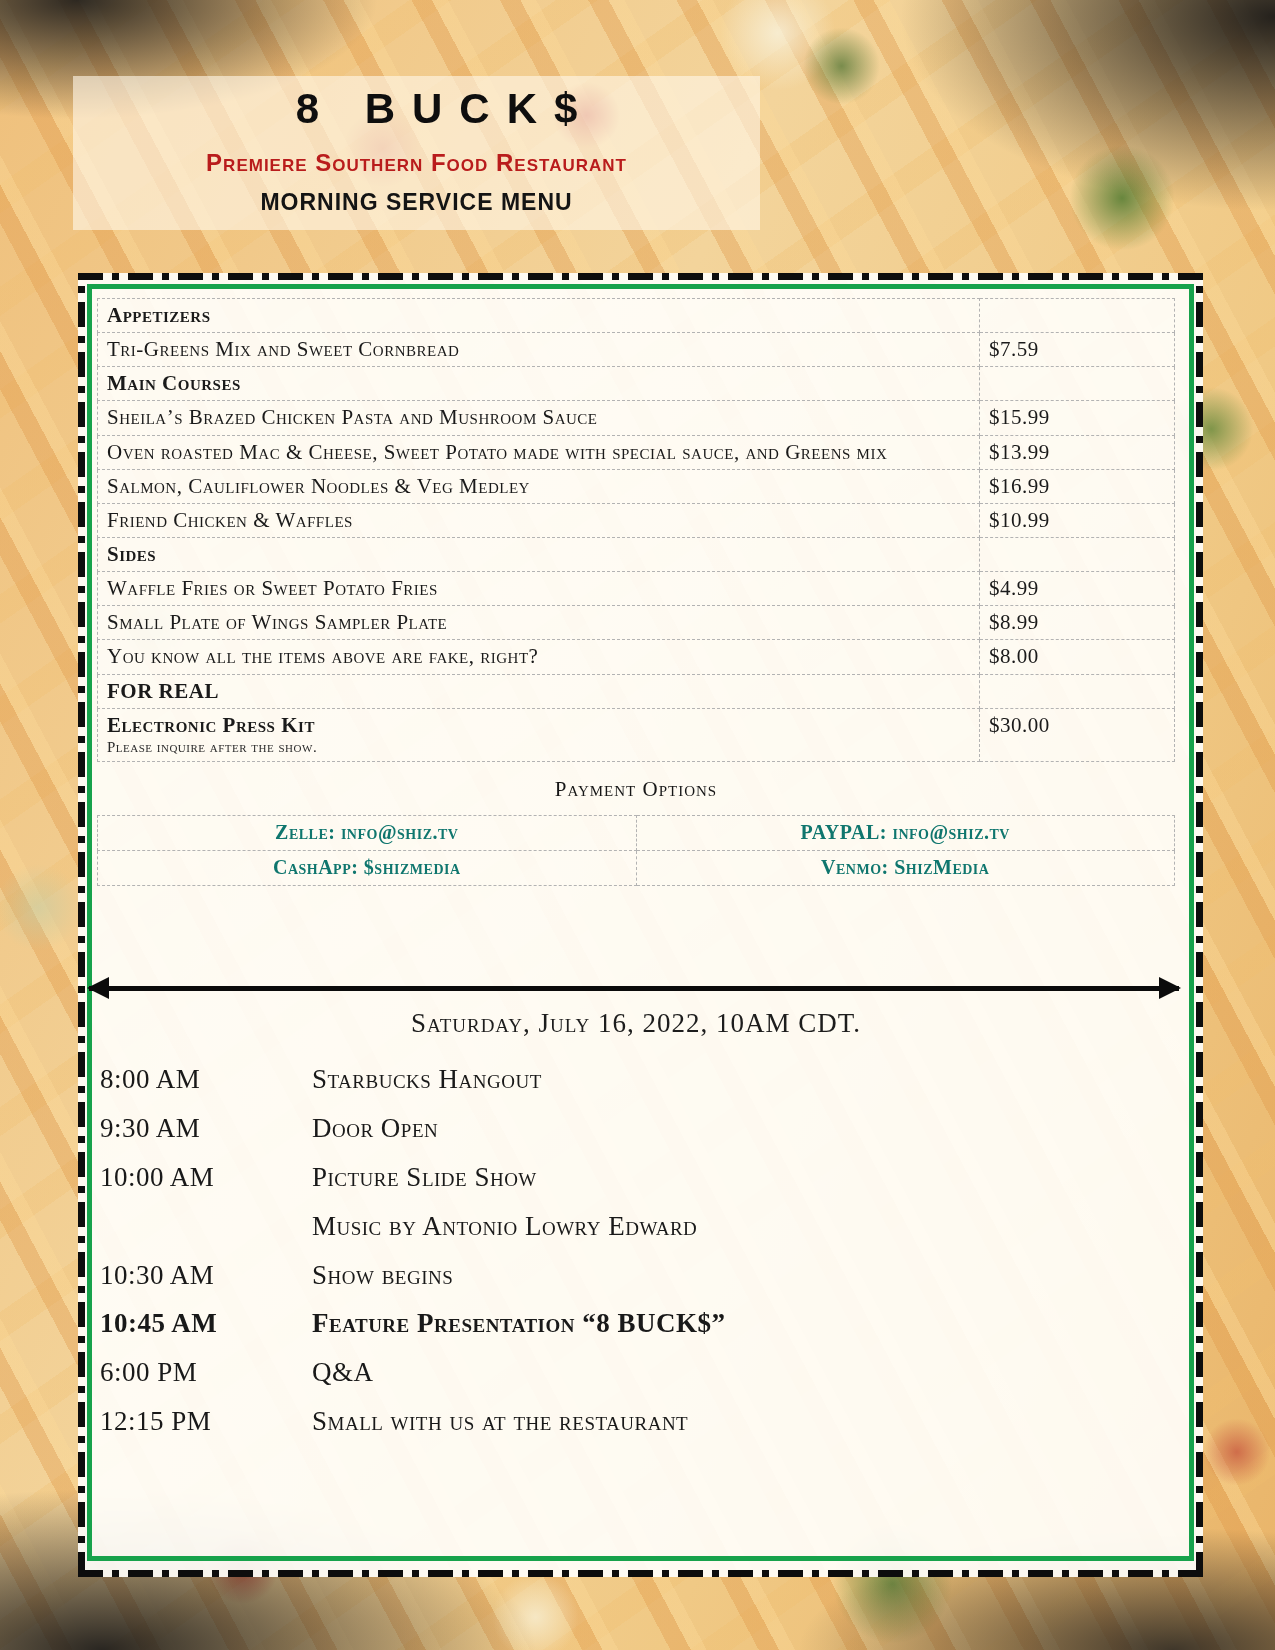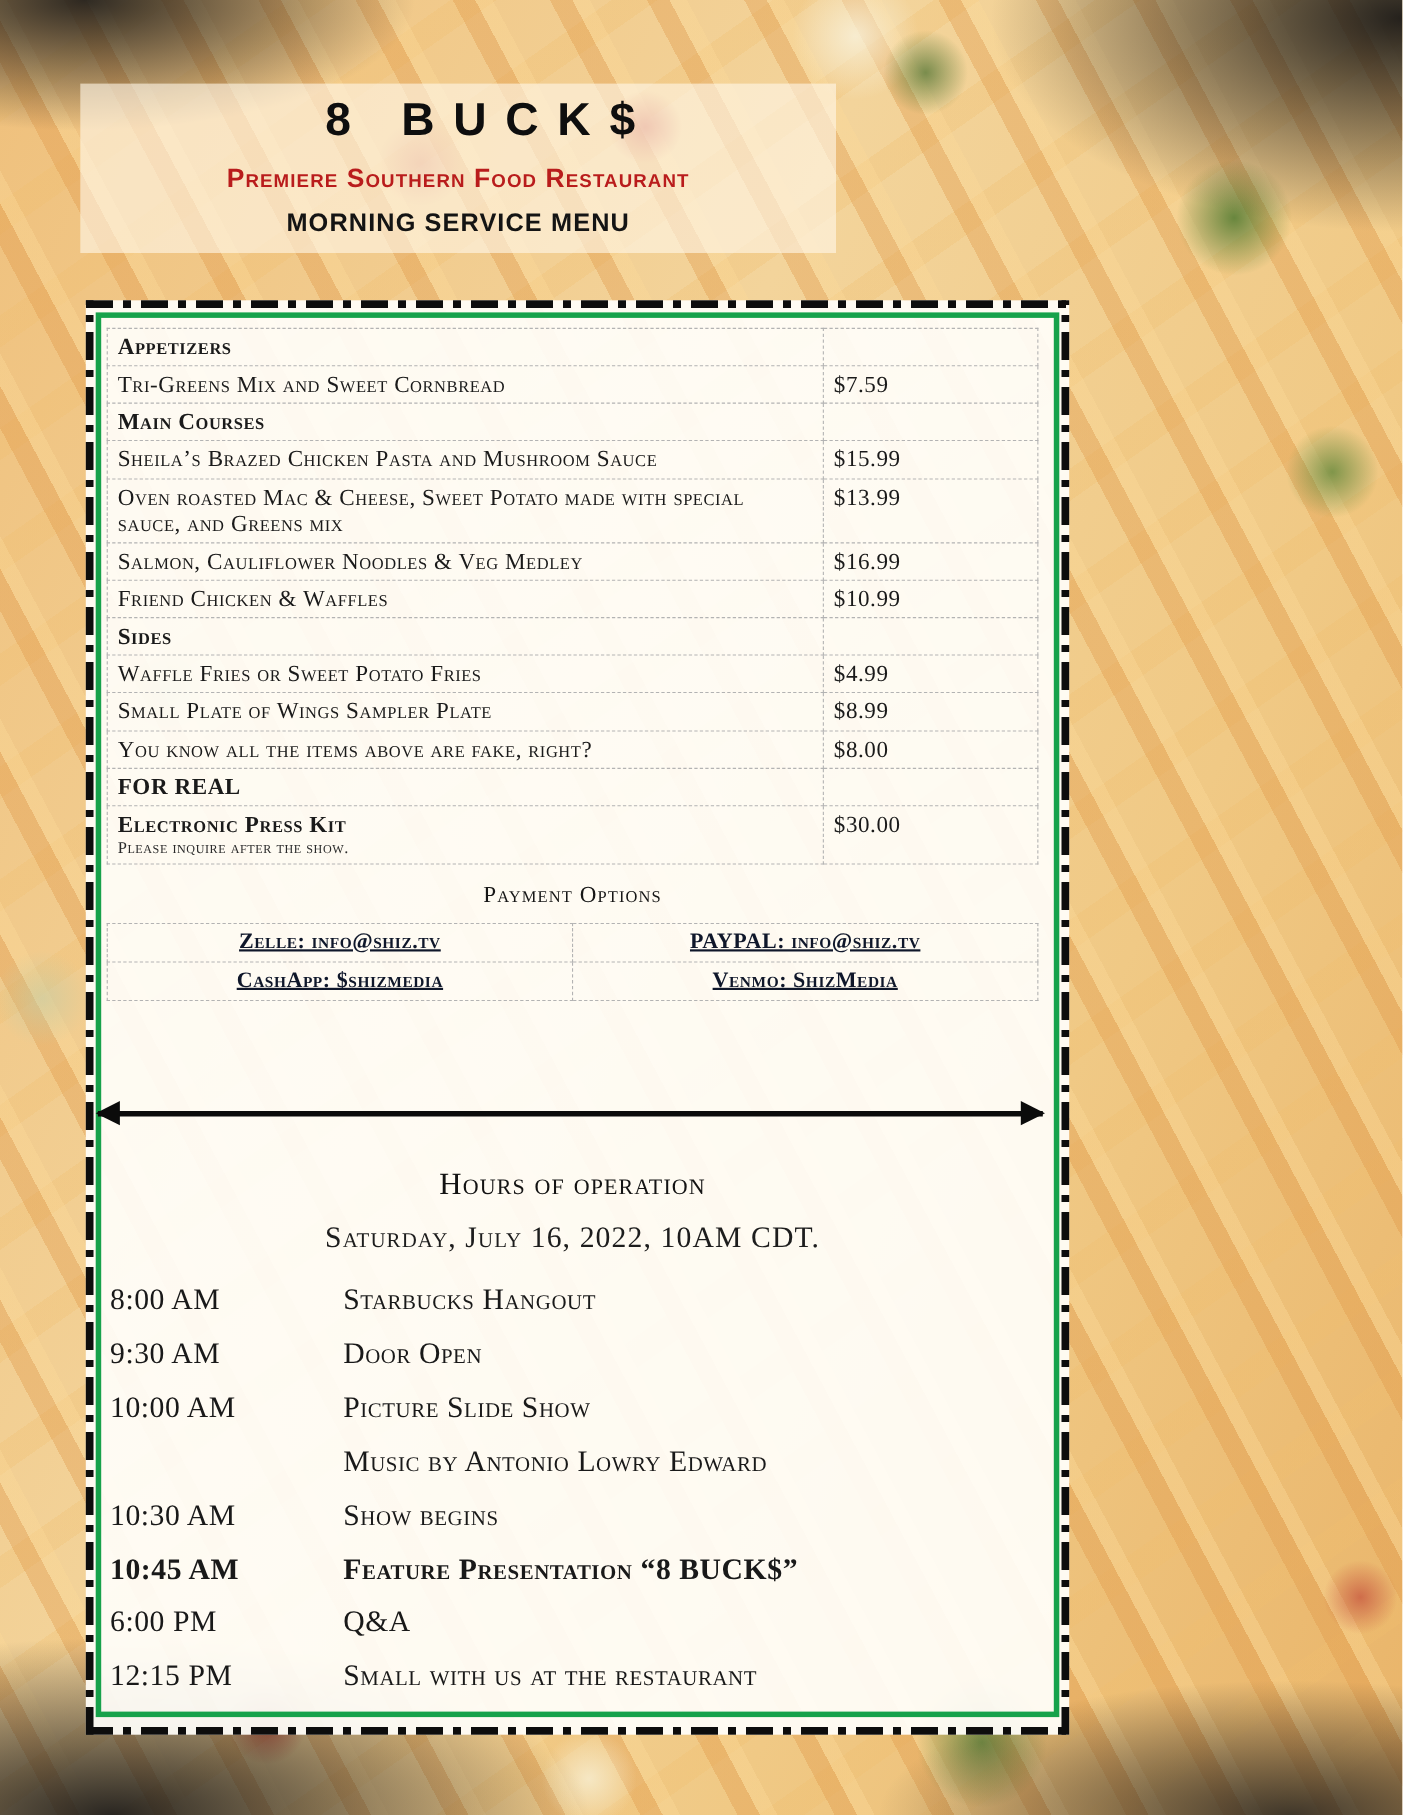--- a/index.html
+++ b/index.html
@@ -60,21 +60,21 @@
   }
   .header-service {
     margin-top:12px;
     font-family:"Liberation Sans", sans-serif;
     font-weight:bold; font-size:23px; letter-spacing:1px;
     color:#141414;
   }
 
   
   .menu-frame {
-    position:absolute; left:78px; top:273px; width:894px; height:1304px;
+    position:absolute; left:78px; top:273px; width:1125px; height:1304px;
     background:rgba(255,254,250,.93);
   }
   .edge { position:absolute; }
   .edge.h { height:7px; left:0; right:0;
     background:repeating-linear-gradient(90deg,#0d0d0d 0 25px, transparent 25px 34px, #0d0d0d 34px 41px, transparent 41px 50px); }
   .edge.v { width:7px; top:0; bottom:0;
     background:repeating-linear-gradient(0deg,#0d0d0d 0 25px, transparent 25px 34px, #0d0d0d 34px 41px, transparent 41px 50px); }
   .edge.top{top:0;} .edge.bottom{bottom:0;} .edge.left{left:0;} .edge.right{right:0;}
 
   .green-box {
@@ -103,22 +103,21 @@
   .item-note { display:block; font-size:15px; margin-top:2px; color:#2a2a2a; }
 
   
   .payment-title { text-align:center; font-size:21px; margin:15px 0 13px; letter-spacing:1px; }
   .payment-table { width:100%; border-collapse:collapse; table-layout:fixed; }
   .payment-table td {
     border:1px dashed #b3b3b3;
     width:50%; text-align:center;
     font-size:20px; font-weight:bold;
     padding:5px 4px 6px 4px;
-    color:#0f172a;
-    text-decoration:underline;
+    color:#0f766e;
   }
 
   
   .arrow {
     position:relative;
     height:5px; background:#0b0b0b;
     margin:100px -4px 0 -8px;
   }
   .arrow::before, .arrow::after {
     content:""; position:absolute; top:-9px;
@@ -226,21 +225,20 @@
           </tr>
           <tr>
             <td>CashApp: $shizmedia</td>
             <td>Venmo: ShizMedia</td>
           </tr>
         </tbody>
       </table>
 
       <div class="arrow"></div>
 
-      <div class="hours-title">Hours of operation</div>
       <div class="date-line">Saturday, July 16, 2022, 10AM CDT.</div>
 
       <div class="schedule">
         <div class="schedule-row">
           <div class="schedule-time">8:00 AM</div>
           <div class="schedule-event">Starbucks Hangout</div>
         </div>
         <div class="schedule-row">
           <div class="schedule-time">9:30 AM</div>
           <div class="schedule-event">Door Open</div>

